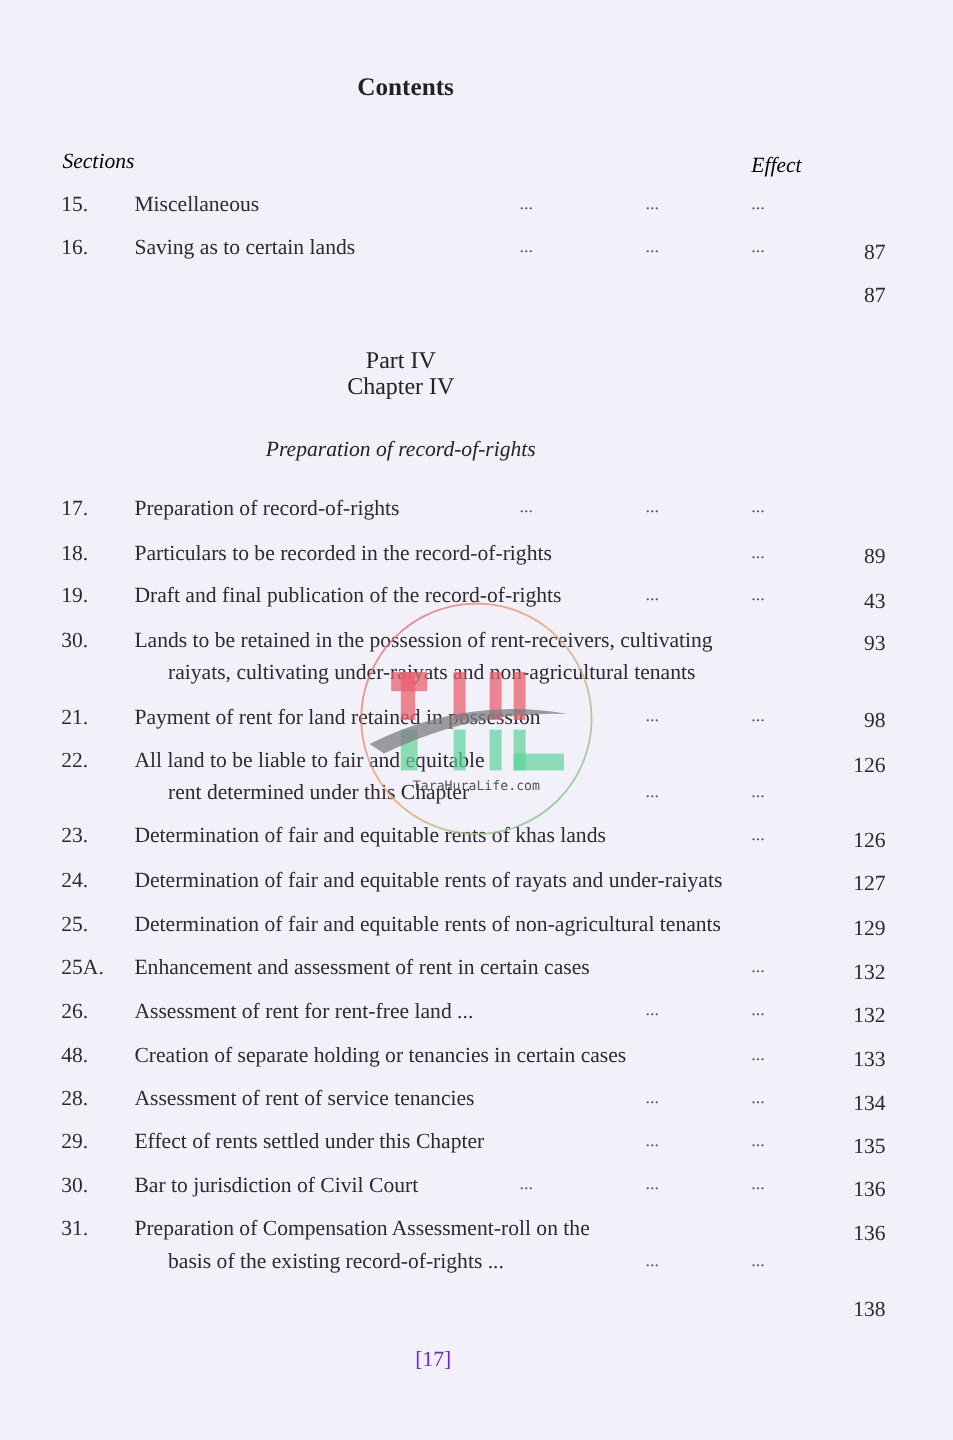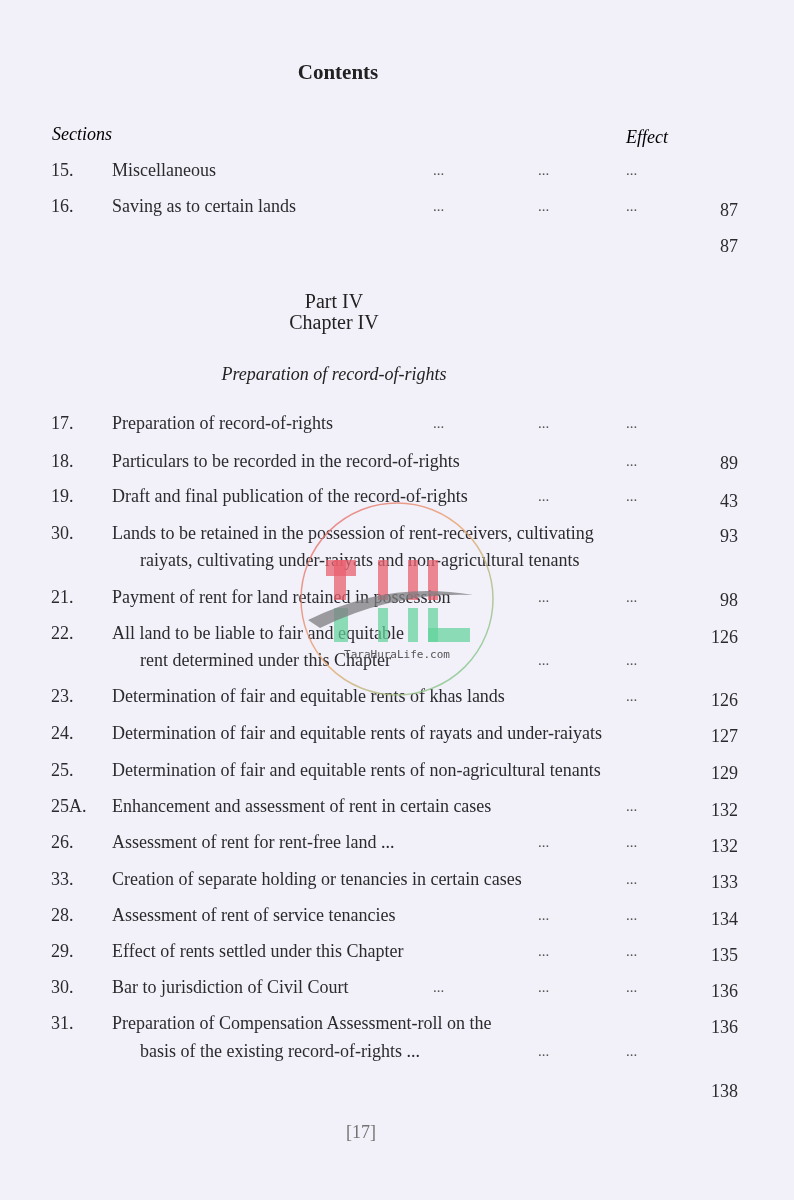--- a/index.html
+++ b/index.html
@@ -84,21 +84,21 @@
       margin-top: 40px;
     }
 
     .footer-page {
       position: absolute;
       top: 1122px;
       left: 0;
       width: 722px;
       text-align: center;
       font-size: 18px;
-      color: #737373;
+      color: #6d28d9;
     }
 
     .watermark {
       position: absolute;
       left: 298px;
       top: 500px;
       width: 198px;
       height: 198px;
       pointer-events: none;
     }
@@ -212,21 +212,21 @@
 
 <div class="entry" style="top:829px">
   <span class="num">26.</span>
   <span class="text">Assessment of rent for rent-free land ...</span>
   <span class="dot d2">...</span>
   <span class="dot d3">...</span>
   <span class="page">133</span>
 </div>
 
 <div class="entry" style="top:866px">
-  <span class="num">33.</span>
+  <span class="num">48.</span>
   <span class="text">Creation of separate holding or tenancies in certain cases</span>
   <span class="dot d3">...</span>
   <span class="page">134</span>
 </div>
 
 <div class="entry" style="top:902px">
   <span class="num">28.</span>
   <span class="text">Assessment of rent of service tenancies</span>
   <span class="dot d2">...</span>
   <span class="dot d3">...</span>

